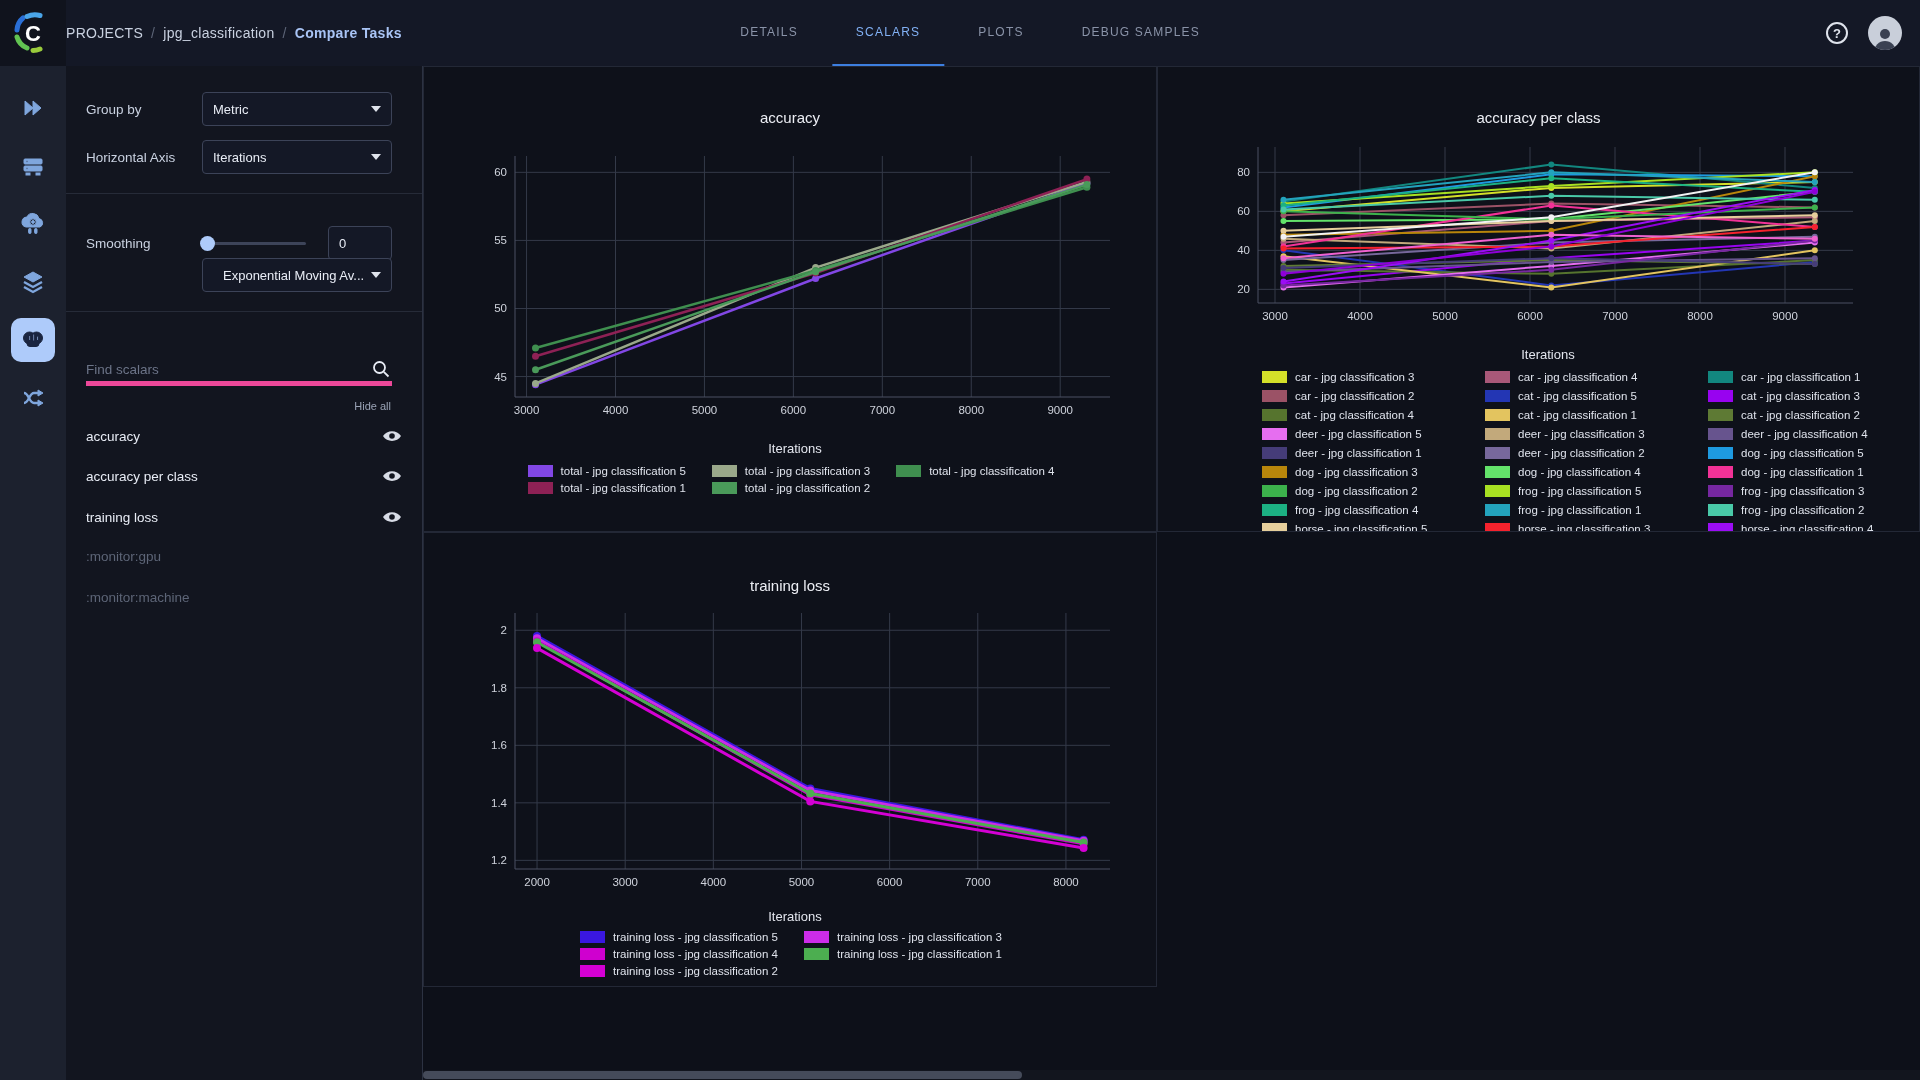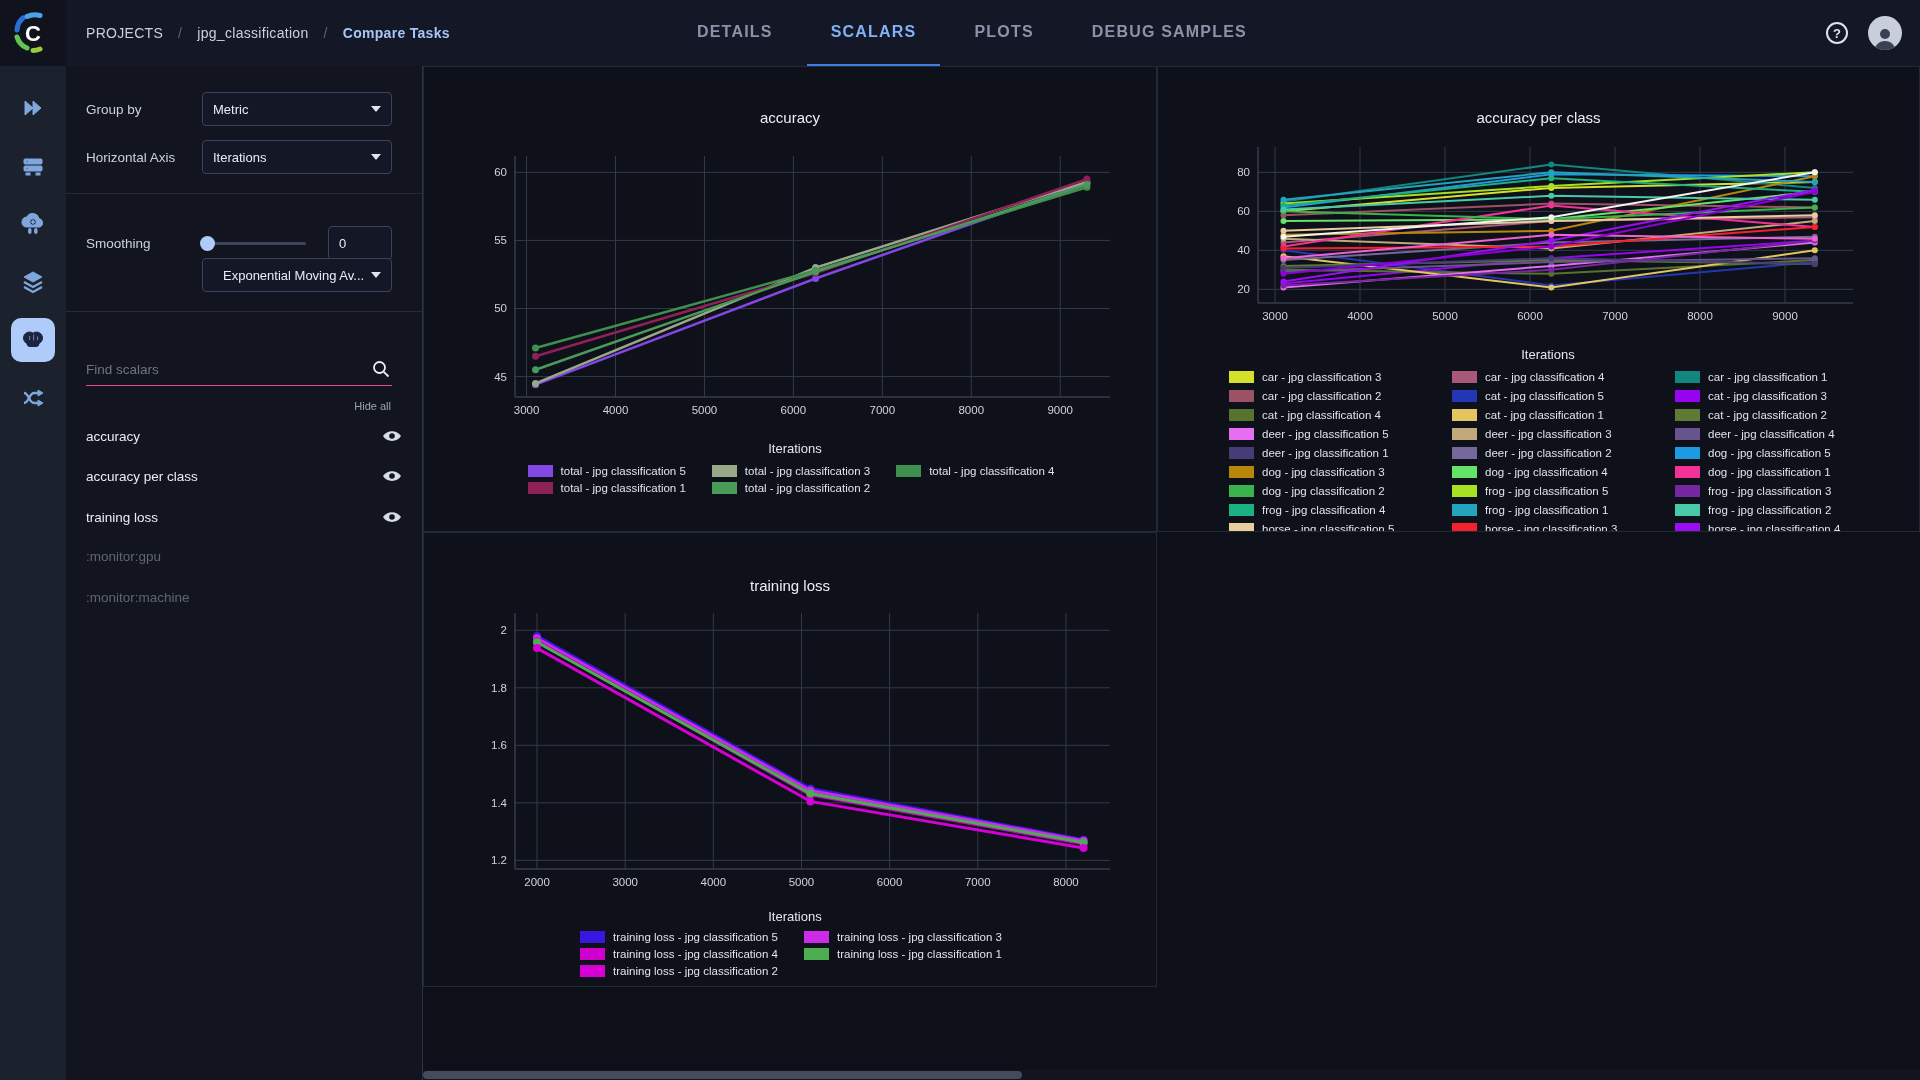--- a/index.html
+++ b/index.html
@@ -3,26 +3,26 @@
 <meta charset="utf-8">
 <style>
   * { margin:0; padding:0; box-sizing:border-box; }
   html,body { width:1920px; height:1080px; overflow:hidden; background:#0d1019;
     font-family:"Liberation Sans", sans-serif; color:#e8ecf5; }
   .app { width:1920px; height:1080px; display:flex; flex-direction:column; }
 
   
   .header { height:66px; background:#141826; display:flex; align-items:center; position:relative; flex:none; }
   .logo-box { width:66px; height:66px; background:#10131d; display:flex; align-items:center; justify-content:center; flex:none; }
-  .breadcrumb { margin-left:20px; font-size:14px; letter-spacing:.3px; display:flex; gap:15px; align-items:center; }
+  .breadcrumb { font-size:14px; letter-spacing:.3px; display:flex; gap:8px; align-items:center; }
   .crumb { color:#c9d1e0; }
   .crumb-sep { color:#5d6578; }
   .crumb-current { color:#a9c4f5; font-weight:bold; }
   .tabs { position:absolute; left:50%; top:0; transform:translateX(-48%); height:66px; display:flex; align-items:stretch; gap:10px; }
-  .tab { display:flex; align-items:center; padding:0 24px; font-size:16px; font-weight:bold; letter-spacing:1.2px;
+  .tab { display:flex; align-items:center; padding:0 24px; font-size:12px; font-weight:normal; letter-spacing:1.2px;
     color:#8a93a8; border-bottom:2px solid transparent; cursor:pointer; }
   .tab.active { color:#82b1f5; border-bottom-color:#3d7fe0; }
   .header-right { position:absolute; right:18px; top:0; height:66px; display:flex; align-items:center; gap:20px; }
   .help-circle { width:22px; height:22px; border-radius:50%; border:2px solid #dfe3ec; color:#dfe3ec;
     display:flex; align-items:center; justify-content:center; font-size:13px; font-weight:bold; cursor:pointer; }
   .avatar { width:34px; height:34px; border-radius:50%; background:#c9cfda; display:flex; align-items:flex-end; justify-content:center; overflow:hidden; cursor:pointer; }
 
   
   .body { flex:1; display:flex; min-height:0; }
   .rail { width:66px; background:#1c212e; flex:none; display:flex; flex-direction:column; align-items:center; padding-top:20px; gap:14px; }
@@ -52,42 +52,42 @@
   .pseudo-select { position:absolute; left:136px; width:190px; height:34px; border:1px solid #3c4358; border-radius:4px;
     background:#141826; display:flex; align-items:center; padding:0 10px; cursor:pointer; }
   .pseudo-select .ps-value { font-size:13px; color:#e8ecf5; flex:1; white-space:nowrap; overflow:hidden; text-overflow:ellipsis; }
   .divider { position:absolute; left:0; width:100%; height:1px; background:#262b38; }
 
   .slider-track { position:absolute; left:136px; top:176px; width:104px; height:3px; background:#3d4459; border-radius:2px; cursor:pointer; }
   .slider-knob { position:absolute; left:-2px; top:-6px; width:15px; height:15px; border-radius:50%; background:#aecbfa; }
   .smooth-value { position:absolute; left:262px; top:160px; width:64px; height:34px; border:1px solid #3c4358; border-radius:4px;
     background:#141826; color:#e8ecf5; font-size:13px; padding:0 10px; font-family:"Liberation Sans",sans-serif; }
 
-  .search-wrap { position:absolute; left:20px; top:288px; width:306px; border-bottom:1px solid #ec4899; height:32px; }
+  .search-wrap { position:absolute; left:20px; top:288px; width:306px; border-bottom:5px solid #ec4899; height:32px; }
   .search-input { width:270px; height:30px; background:transparent; border:none; outline:none; color:#e8ecf5;
     font-size:13.5px; font-family:"Liberation Sans",sans-serif; }
   .search-input::placeholder { color:#6c7488; }
   .search-icon { position:absolute; right:2px; top:6px; }
 
   .hide-all { position:absolute; right:31px; top:334px; font-size:11px; color:#9aa3b5; cursor:pointer; }
   .scalar-row { position:absolute; left:20px; width:316px; height:24px; display:flex; align-items:center; }
   .scalar-row .sc-label { font-size:13.5px; color:#e8ecf5; flex:1; }
   .scalar-row.disabled .sc-label { color:#5d6577; }
   .eye-btn { width:20px; height:14px; cursor:pointer; }
 
   
   .charts { flex:1; position:relative; background:#0d1019; min-width:0; }
   .card { position:absolute; background:#0e111a; border:1px solid #232836; }
   .chart-title { text-align:center; font-size:15px; color:#eceef4; }
   .axis-label { text-align:center; font-size:13px; color:#e3e6ee; }
   .legend { display:grid; justify-content:center; column-gap:26px; row-gap:5px; }
   .legend-item { display:flex; align-items:center; gap:8px; cursor:pointer; }
   .legend-item .swatch { width:25px; height:12px; flex:none; }
   .legend-item .lg-text { font-size:11.5px; color:#dfe3ec; white-space:nowrap; }
-  #legend-perclass { column-gap:18px; row-gap:7px; justify-content:start; padding-left:71px; }
+  #legend-perclass { column-gap:18px; row-gap:7px; justify-content:start; padding-left:104px; }
   .legend-clip { overflow:hidden; }
   .hscrollbar { position:absolute; left:0; bottom:0; width:100%; height:10px; background:#12151e; }
   .hscrollbar .thumb { position:absolute; left:0; top:1px; height:8px; width:40%; background:#454b5a; border-radius:4px; cursor:pointer; }
 </style>
 </head>
 <body>
 
 <div class="app">
 
   <header class="header">

